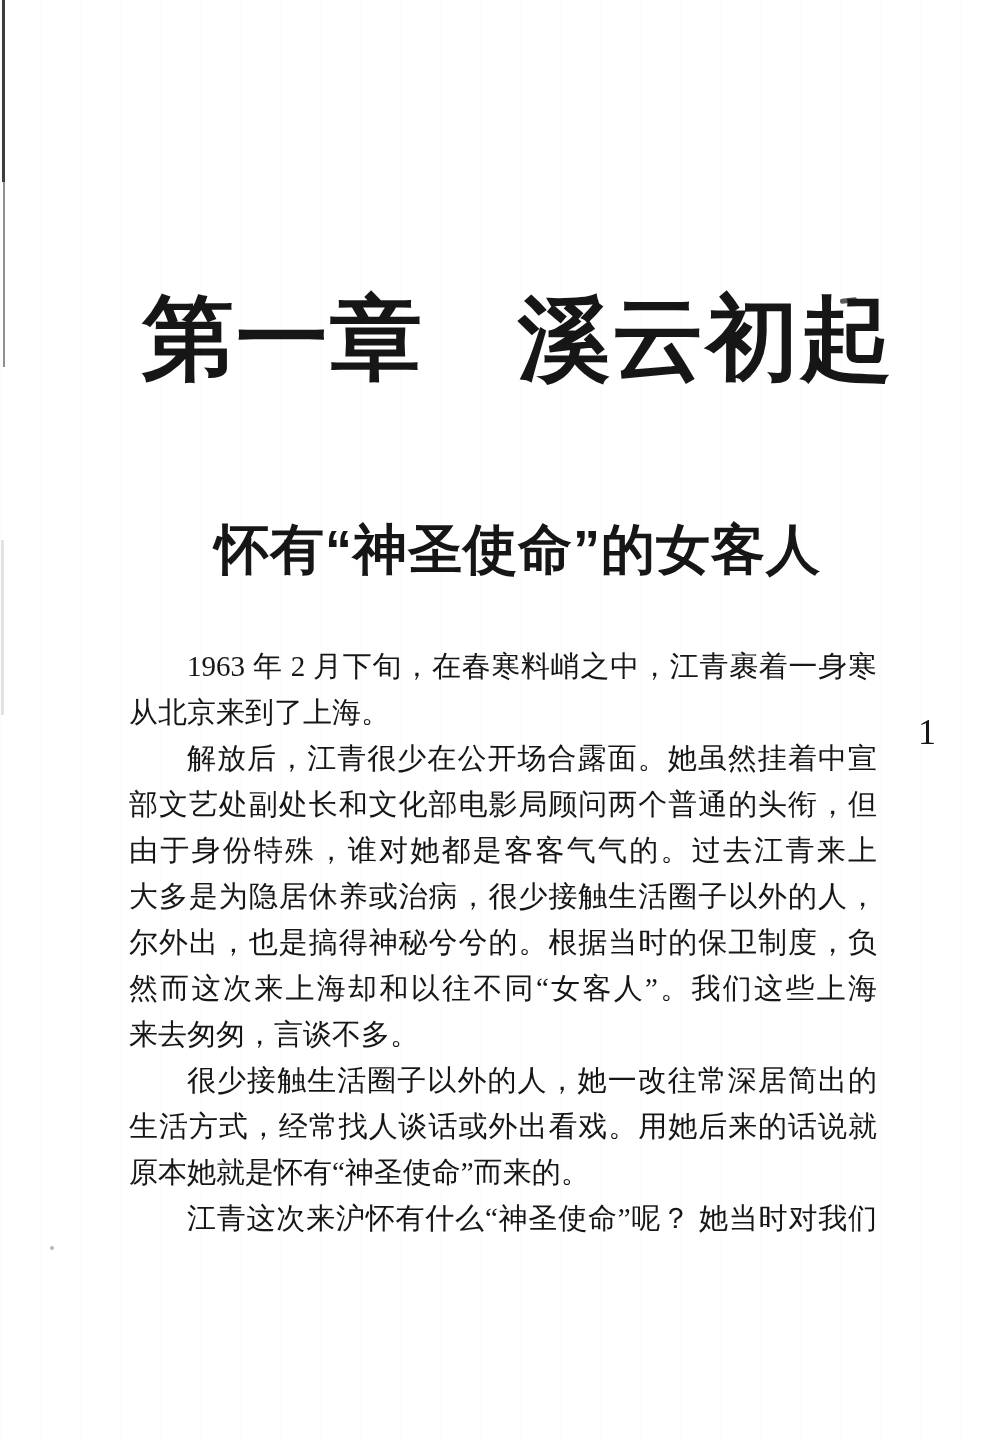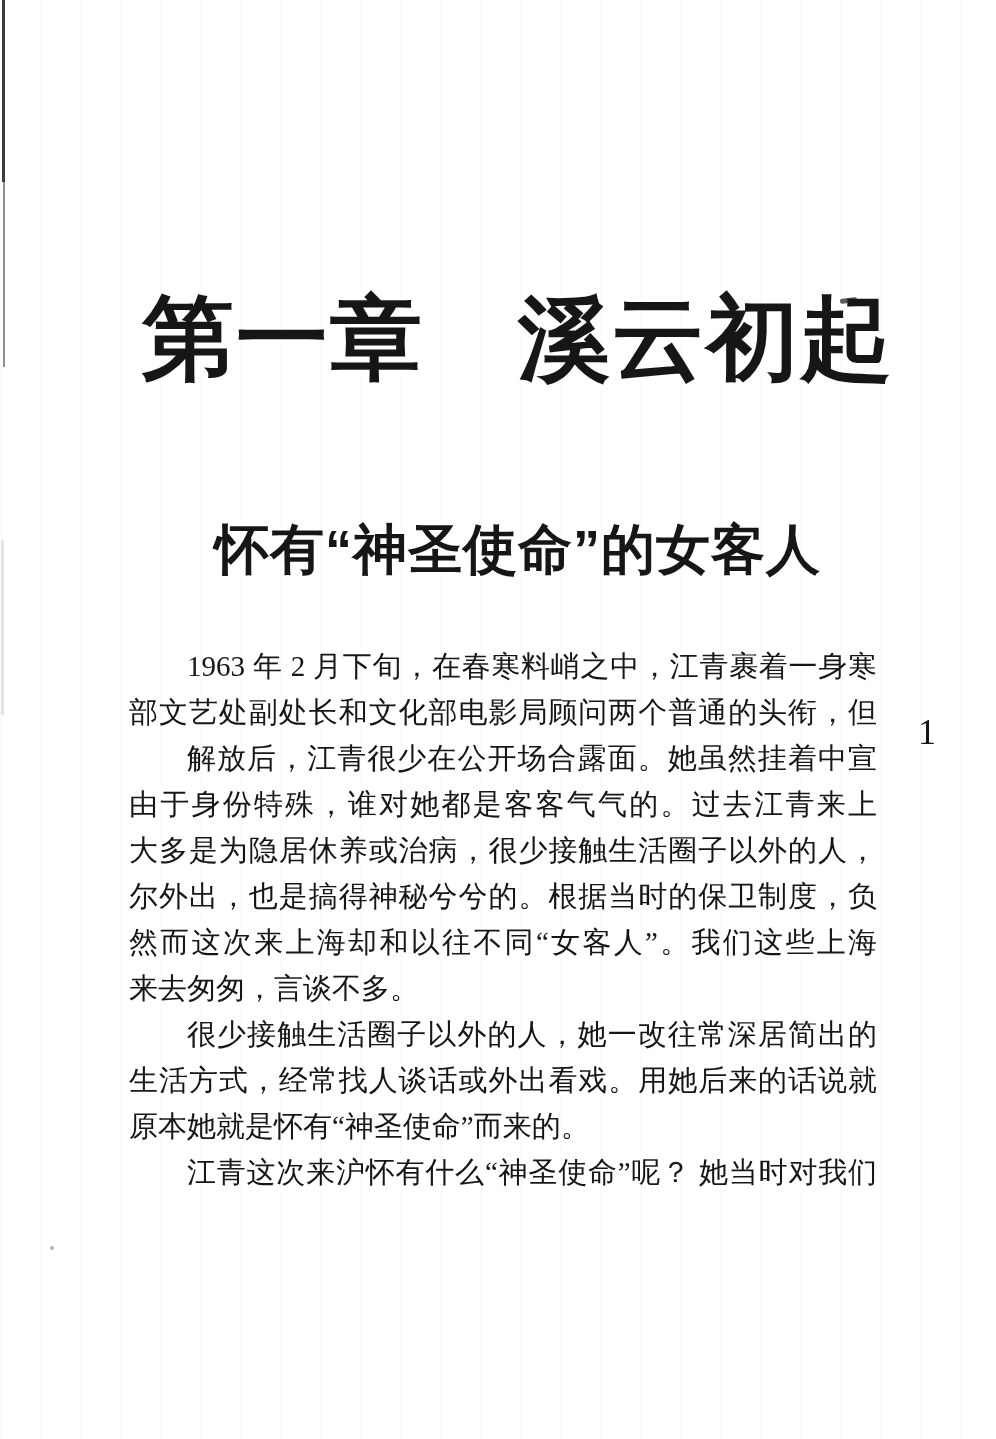--- a/index.html
+++ b/index.html
@@ -92,22 +92,23 @@
   <div class="artifact speck"></div>
 
   <h1 class="chapter-title">第一章　溪云初起</h1>
 
   <h2 class="section-title">怀有“神圣使命”的女客人</h2>
 
   <div class="page-number">1</div>
 
   <div class="body-text">
       <div class="line indent justify">1963 年 2 月下旬，在春寒料峭之中，江青裹着一身寒气</div>
+      <div class="line">从北京来到了上海。</div>
+      <div class="line indent justify">解放后，江青很少在公开场合露面。她虽然挂着中宣</div>
       <div class="line justify">部文艺处副处长和文化部电影局顾问两个普通的头衔，但</div>
-      <div class="line indent justify">解放后，江青很少在公开场合露面。她虽然挂着中宣</div>
       <div class="line justify">由于身份特殊，谁对她都是客客气气的。过去江青来上海，</div>
       <div class="line justify">大多是为隐居休养或治病，很少接触生活圈子以外的人，偶</div>
       <div class="line justify">尔外出，也是搞得神秘兮兮的。根据当时的保卫制度，负责</div>
       <div class="line justify">然而这次来上海却和以往不同“女客人”。我们这些上海</div>
       <div class="line">来去匆匆，言谈不多。</div>
       <div class="line indent justify">很少接触生活圈子以外的人，她一改往常深居简出的</div>
       <div class="line justify">生活方式，经常找人谈话或外出看戏。用她后来的话说就是，</div>
       <div class="line">原本她就是怀有“神圣使命”而来的。</div>
       <div class="line indent justify">江青这次来沪怀有什么“神圣使命”呢？ 她当时对我们说</div>
     </div>

